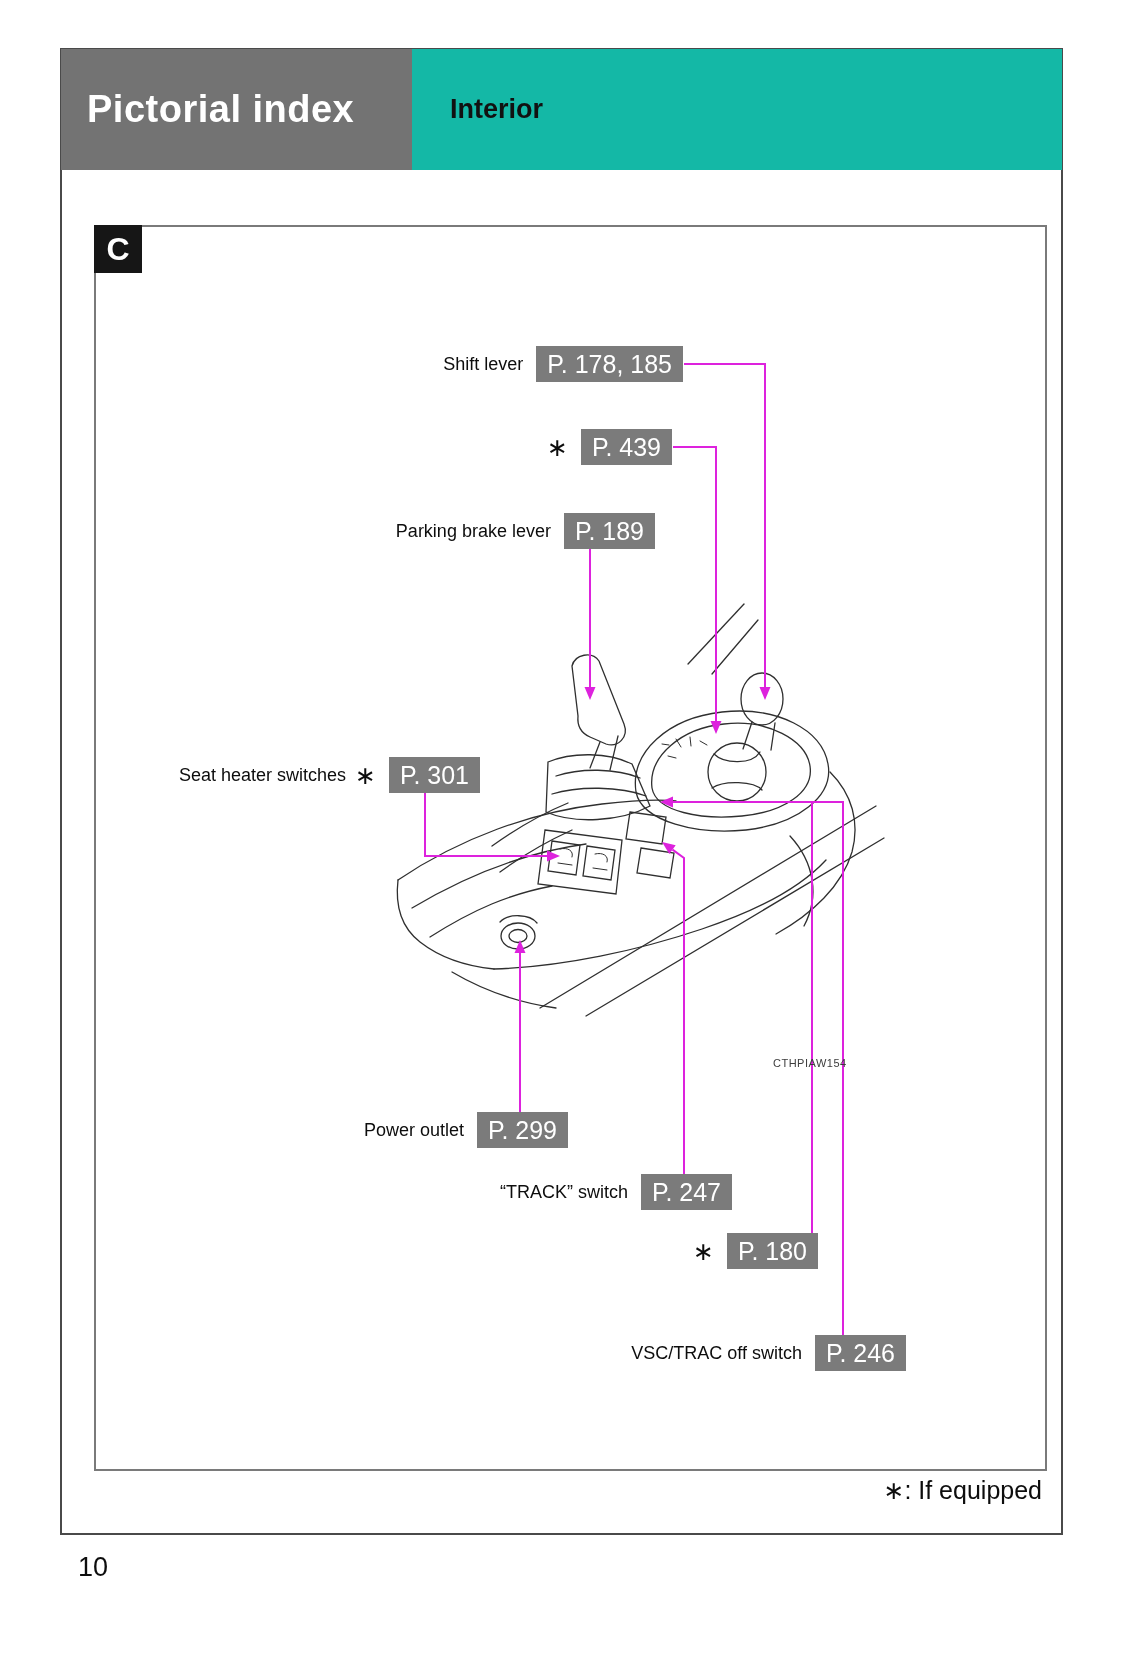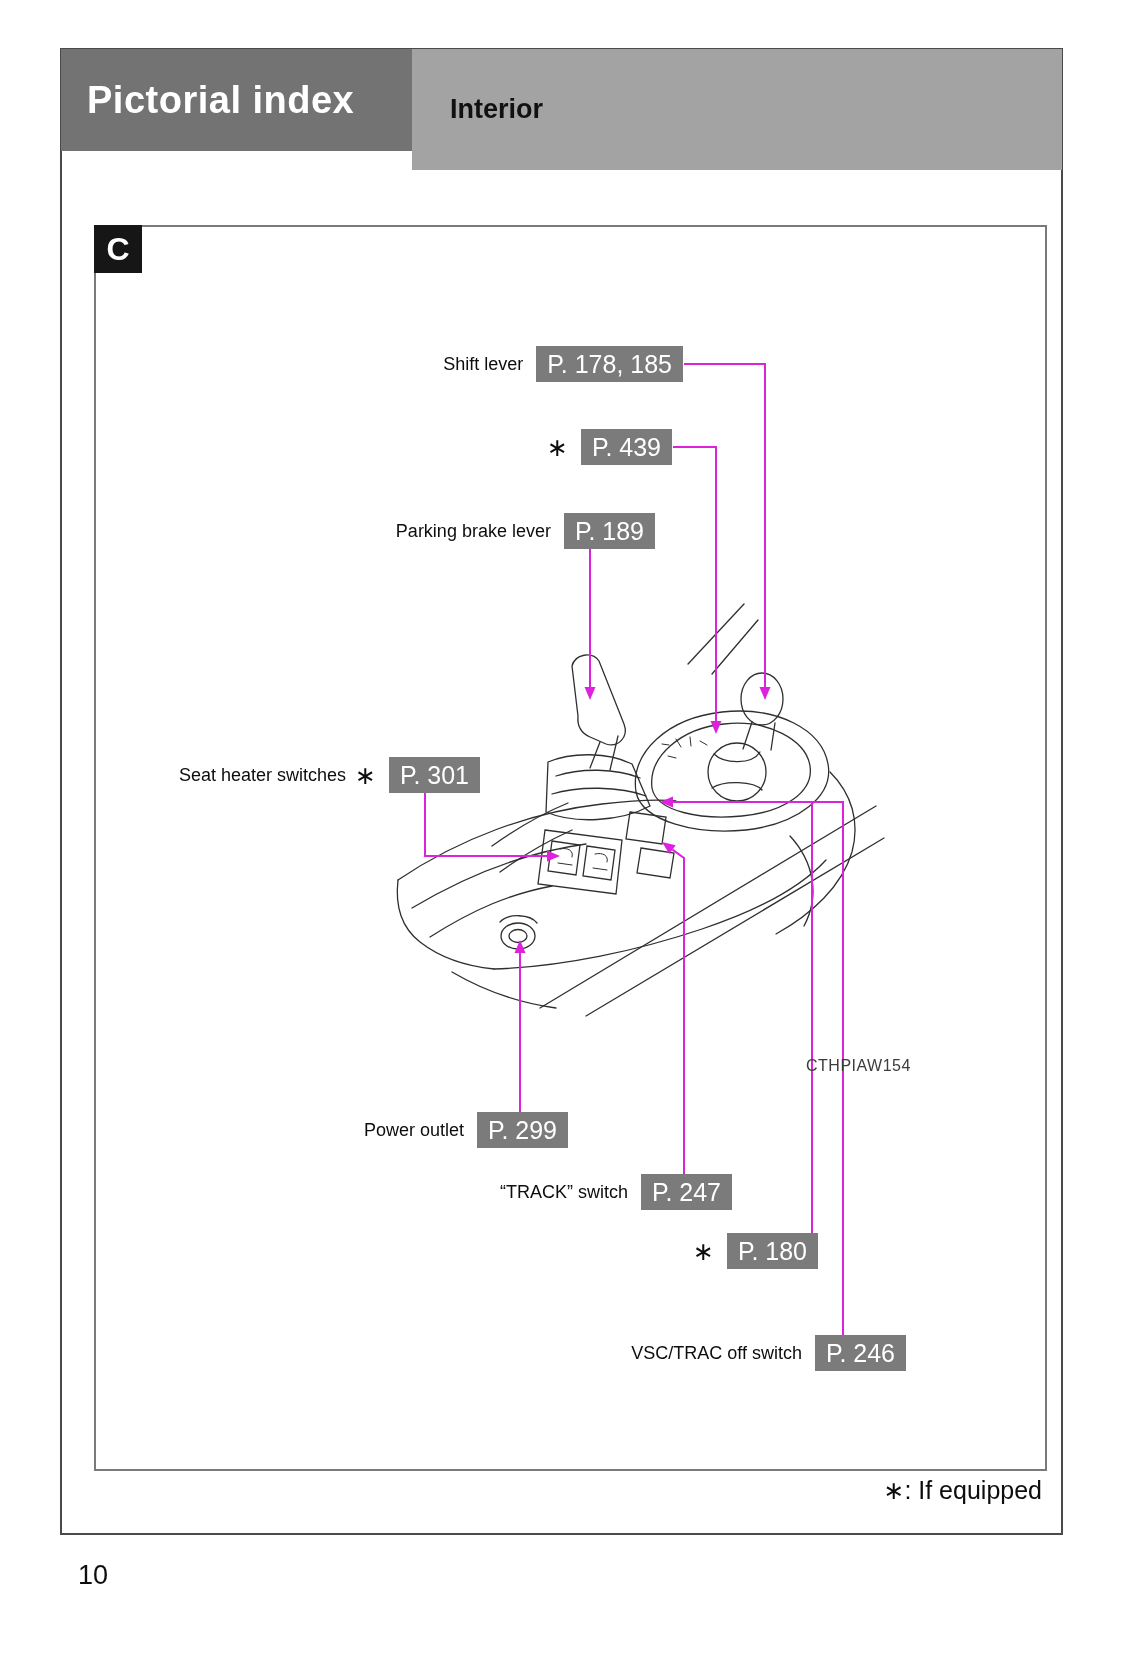--- a/index.html
+++ b/index.html
@@ -5,28 +5,28 @@
   html,body{margin:0;padding:0;}
   body{
     width:1142px;height:1654px;position:relative;background:#ffffff;
     font-family:"Liberation Sans","DejaVu Sans",sans-serif;overflow:hidden;
   }
   .outer-box{
     position:absolute;left:60px;top:48px;width:1003px;height:1487px;
     border:2px solid #4a4a4a;box-sizing:border-box;background:#ffffff;
   }
   .header-dark{
-    position:absolute;left:61px;top:49px;width:351px;height:102px;
+    position:absolute;left:61px;top:49px;width:351px;height:121px;
     background:#737373;display:flex;align-items:center;box-sizing:border-box;
     padding-left:26px;
   }
   .header-dark span{color:#ffffff;font-weight:bold;font-size:38px;letter-spacing:.5px;}
   .header-light{
     position:absolute;left:412px;top:49px;width:650px;height:121px;
-    background:#a3a3a3;display:flex;align-items:center;box-sizing:border-box;
+    background:#14b8a6;display:flex;align-items:center;box-sizing:border-box;
     padding-left:38px;
   }
   .header-light span{color:#111;font-weight:bold;font-size:27px;}
   .inner-box{
     position:absolute;left:94px;top:225px;width:953px;height:1246px;
     border:2px solid #7a7a7a;box-sizing:border-box;background:#ffffff;
   }
   .c-label{
     position:absolute;left:94px;top:225px;width:48px;height:48px;background:#161616;
     color:#fff;display:flex;align-items:center;justify-content:center;
@@ -37,28 +37,28 @@
     position:absolute;display:flex;align-items:center;z-index:2;white-space:nowrap;
   }
   .callout-label{font-size:18px;color:#0d0d0d;}
   .callout-marker{font-size:25px;color:#0d0d0d;margin-left:9px;}
   .callout-marker:empty{display:none;}
   .badge{
     background:#7b7b7b;color:#ffffff;font-size:25px;line-height:30px;
     padding:3px 11px;margin-left:13px;text-align:center;
   }
   .figure-code{
-    position:absolute;left:773px;top:1057px;font-size:16px;color:#3c3c3c;
-    letter-spacing:.5px;z-index:2;margin-left:33px;
+    position:absolute;left:773px;top:1057px;font-size:11px;color:#3c3c3c;
+    letter-spacing:.5px;z-index:2;
   }
   .footnote{
     position:absolute;top:1476px;right:100px;font-size:25px;color:#0d0d0d;z-index:2;
   }
   .page-number{
-    position:absolute;left:78px;top:1552px;font-size:27px;color:#0d0d0d;z-index:2;margin-top:8px;
+    position:absolute;left:78px;top:1552px;font-size:27px;color:#0d0d0d;z-index:2;
   }
 </style>
 </head>
 <body>
 
 <div class="outer-box"></div>
 
 <div class="header-dark">
   <span>Pictorial index</span>
 </div>

